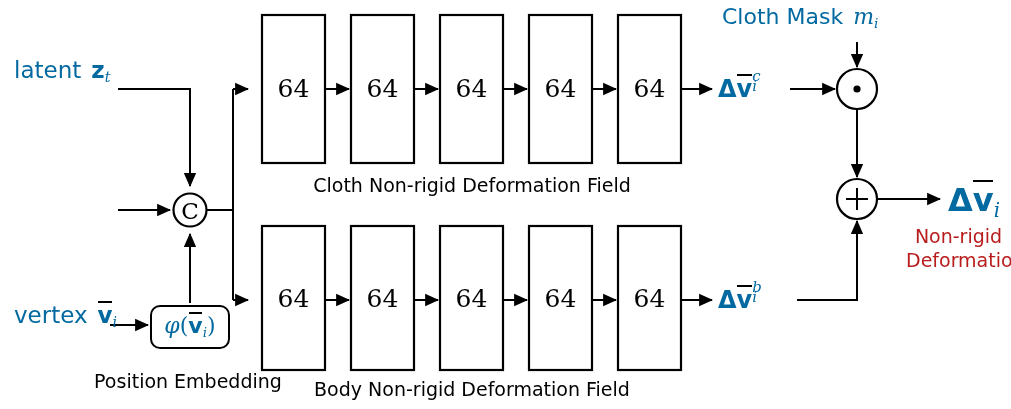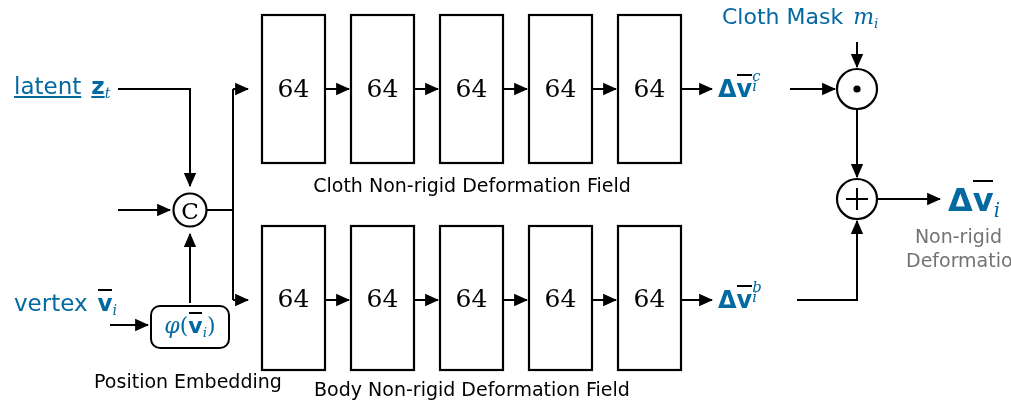--- a/index.html
+++ b/index.html
@@ -229,26 +229,26 @@
 
     <g>
       <path class="stroke" d="M 877 199 L 940 199" marker-end="url(#arrow)"></path>
     </g>
 
     <text class="t-caption" x="472" y="192">Cloth Non-rigid Deformation Field</text>
     <text class="t-caption" x="472" y="396">Body Non-rigid Deformation Field</text>
     <text class="t-caption" x="188" y="388">Position Embedding</text>
   </svg>
 
-  <div class="mathrow" style="left:14px; top:75px; font-size:23px;text-decoration:underline;">
+  <div class="mathrow" style="left:14px; top:59px; font-size:23px;">
     <span class="sans">latent</span><span style="display:inline-block;width:10px"></span><span style="font-family:'DejaVu Sans',sans-serif;font-weight:bold;">z</span><sub class="sb">t</sub>
   </div>
 
 
-  <div class="mathrow" style="left:14px; top:292px; font-size:23px;">
+  <div class="mathrow" style="left:14px; top:304px; font-size:23px;">
     <span class="sans">vertex</span><span style="display:inline-block;width:10px"></span><span class="bvec">v</span><sub class="sb">i</sub>
   </div>
 
   <div class="phi-box" style="left:150px; top:305px; width:76px; height:40px;">
     <div class="mathrow" style="position:static; font-size:22px;">
       <span class="ital">φ</span><span style="font-family:'DejaVu Serif',serif;">(</span><span class="bvec">v</span><sub class="sb">i</sub><span style="font-family:'DejaVu Serif',serif;">)</span>
     </div>
   </div>
 
   <div class="mathrow" style="left:718px; top:73px; font-size:24px;">
@@ -261,18 +261,18 @@
 
   <div class="mathrow" style="left:722px; top:6px; font-size:22px;">
     <span class="sans">Cloth Mask</span><span style="display:inline-block;width:10px"></span><span class="ital">m</span><sub class="sb">i</sub>
   </div>
 
   <div class="mathrow" style="left:948px; top:184px; font-size:32px;">
     <span class="sans" style="font-weight:bold;">Δ</span><span class="bvec">v</span><sub class="sb">i</sub>
   </div>
 
   <div style="position:absolute; left:906px; top:225px; width:105px; text-align:center;
-              font-family:'DejaVu Sans',sans-serif; font-size:19px; color:#737373; line-height:1.25;">
+              font-family:'DejaVu Sans',sans-serif; font-size:19px; color:#b91c1c; line-height:1.25;">
     <div>Non-rigid</div>
     <div>Deformation</div>
   </div>
 
 </div>
 
 </body></html>

